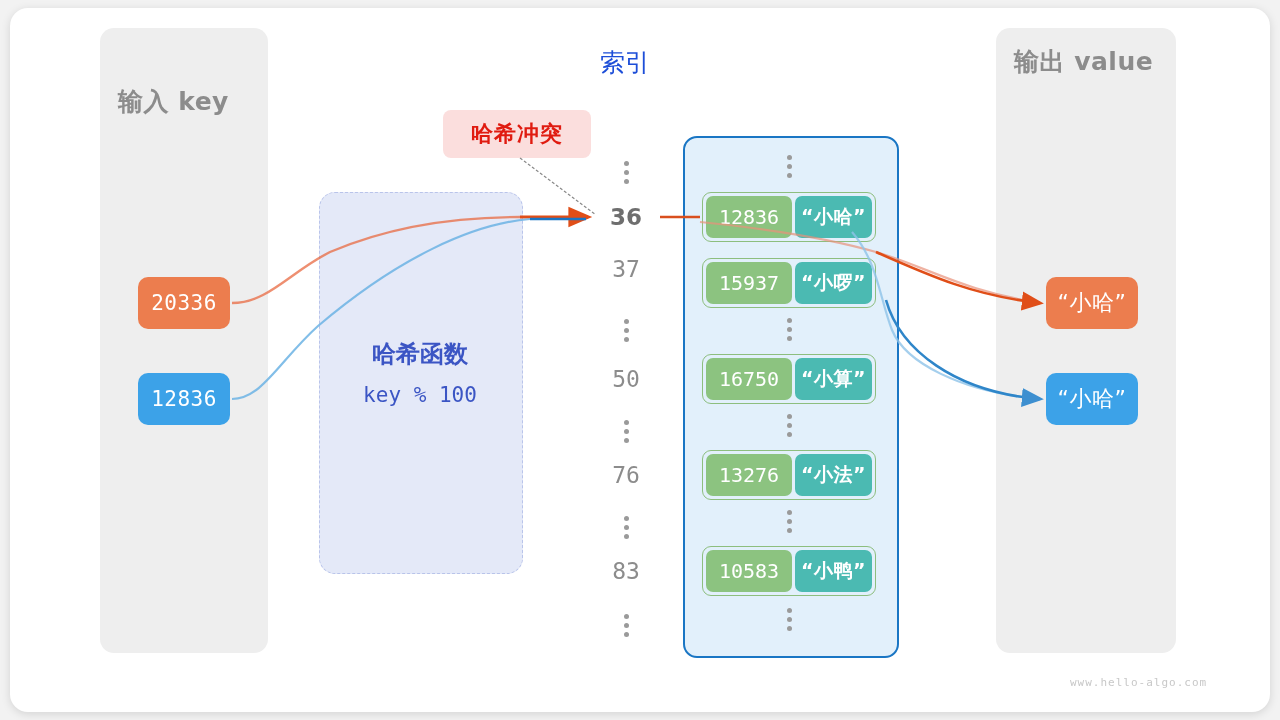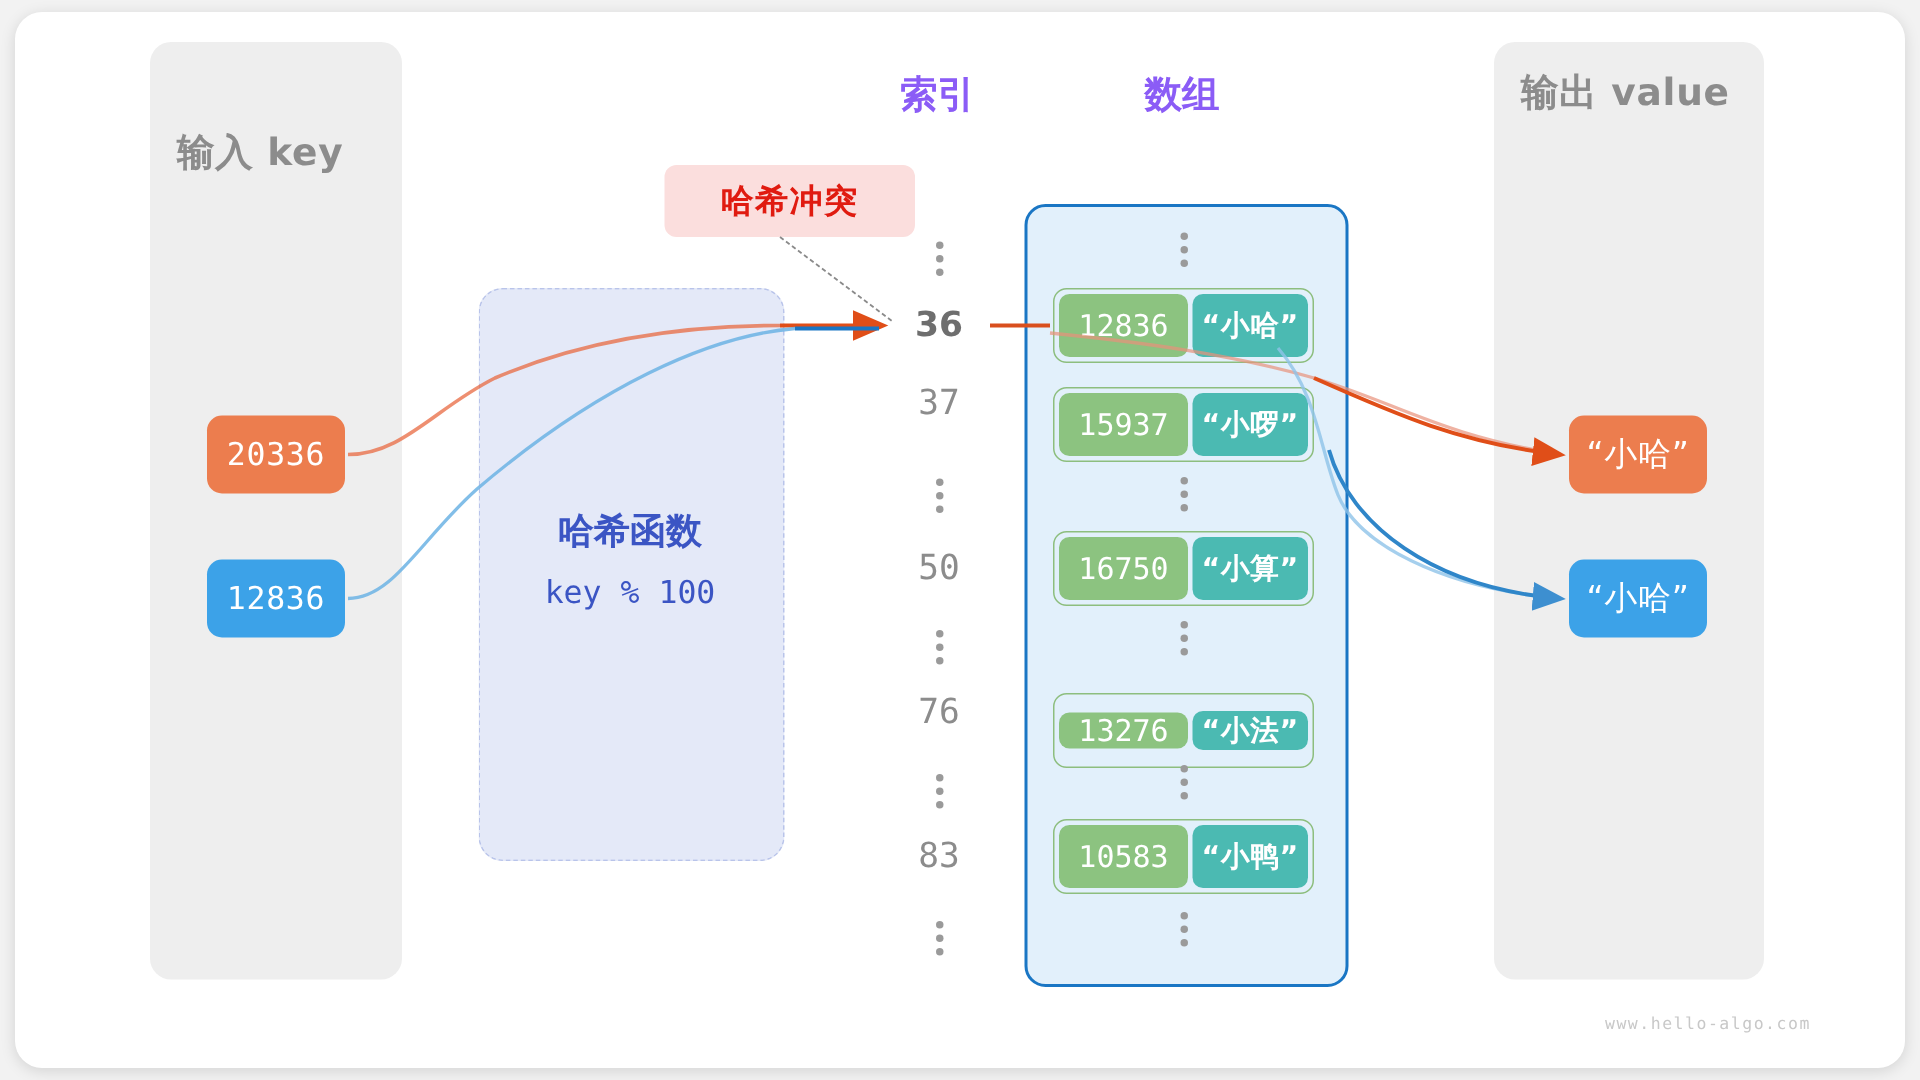--- a/index.html
+++ b/index.html
@@ -24,21 +24,21 @@
   }
   #panel-input{left:100px;top:28px;width:168px;height:625px;}
   #panel-output{left:996px;top:28px;width:180px;height:625px;}
   .panel-title{
     position:absolute;color:#8c8c8c;font-weight:bold;font-size:25px;
     white-space:nowrap;letter-spacing:0.5px;
   }
   #title-input{left:118px;top:45px;margin-top:40px;}
   #title-output{left:1014px;top:45px;}
   .col-title{
-    position:absolute;color:#8b5cf6;font-weight:bold;font-size:25px;
+    position:absolute;color:#1d4ed8;font-weight:normal;font-size:25px;
     white-space:nowrap;text-align:center;
   }
   #title-index{left:565px;top:46px;width:120px;}
   #title-array{left:728px;top:46px;width:120px;}
   #kv-head{
     position:absolute;left:688px;top:92px;width:200px;
     font-family:"DejaVu Sans Mono","Liberation Mono",monospace;
     font-size:21px;text-align:center;white-space:pre;
   }
   #kv-head .k{color:#3d8a4e;}
@@ -66,21 +66,21 @@
     color:#3b55c4;font-size:24px;font-weight:bold;
   }
   #hash-expr{
     position:absolute;left:319px;top:383px;width:202px;text-align:center;
     color:#3b55c4;font-size:21px;
     font-family:"DejaVu Sans Mono","Liberation Mono",monospace;
   }
 
   
   #collision{
-    position:absolute;left:443px;top:110px;width:167px;height:48px;
+    position:absolute;left:443px;top:110px;width:148px;height:48px;
     background:#fbdedd;border-radius:8px;
     display:flex;align-items:center;justify-content:center;
     color:#e01b10;font-size:22px;font-weight:bold;letter-spacing:1px;
   }
 
   
   #index-col{position:absolute;left:588px;top:140px;width:76px;height:510px;}
   .idx{
     position:absolute;width:76px;text-align:center;
     color:#8c8c8c;font-size:23px;
@@ -125,21 +125,20 @@
 
 <div id="canvas">
   <div class="card"></div>
 
   <div class="panel" id="panel-input"></div>
   <div class="panel" id="panel-output"></div>
 
   <div class="panel-title" id="title-input">输入 key</div>
   <div class="panel-title" id="title-output">输出 value</div>
   <div class="col-title" id="title-index">索引</div>
-  <div class="col-title" id="title-array">数组</div>
 
 
   <div id="hashbox"></div>
   <div id="hash-name">哈希函数</div>
   <div id="hash-expr">key % 100</div>
 
   <div id="collision">哈希冲突</div>
 
   <div class="pill mono" id="in-0">20336</div>
   <div class="pill mono" id="in-1">12836</div>
@@ -187,21 +186,21 @@
         <div class="v">“小哈”</div>
       </div>
       <div class="cell" style="top: 258px;">
         <div class="k">15937</div>
         <div class="v">“小啰”</div>
       </div>
       <div class="cell" style="top: 354px;">
         <div class="k">16750</div>
         <div class="v">“小算”</div>
       </div>
-      <div class="cell" style="top: 462px; align-items: center;">
+      <div class="cell" style="top: 450px;">
         <div class="k">13276</div>
         <div class="v">“小法”</div>
       </div>
       <div class="cell" style="top: 546px;">
         <div class="k">10583</div>
         <div class="v">“小鸭”</div>
       </div>
       <div class="dots" style="left: 779px; top: 155px;">
         <span></span>
         <span></span>

